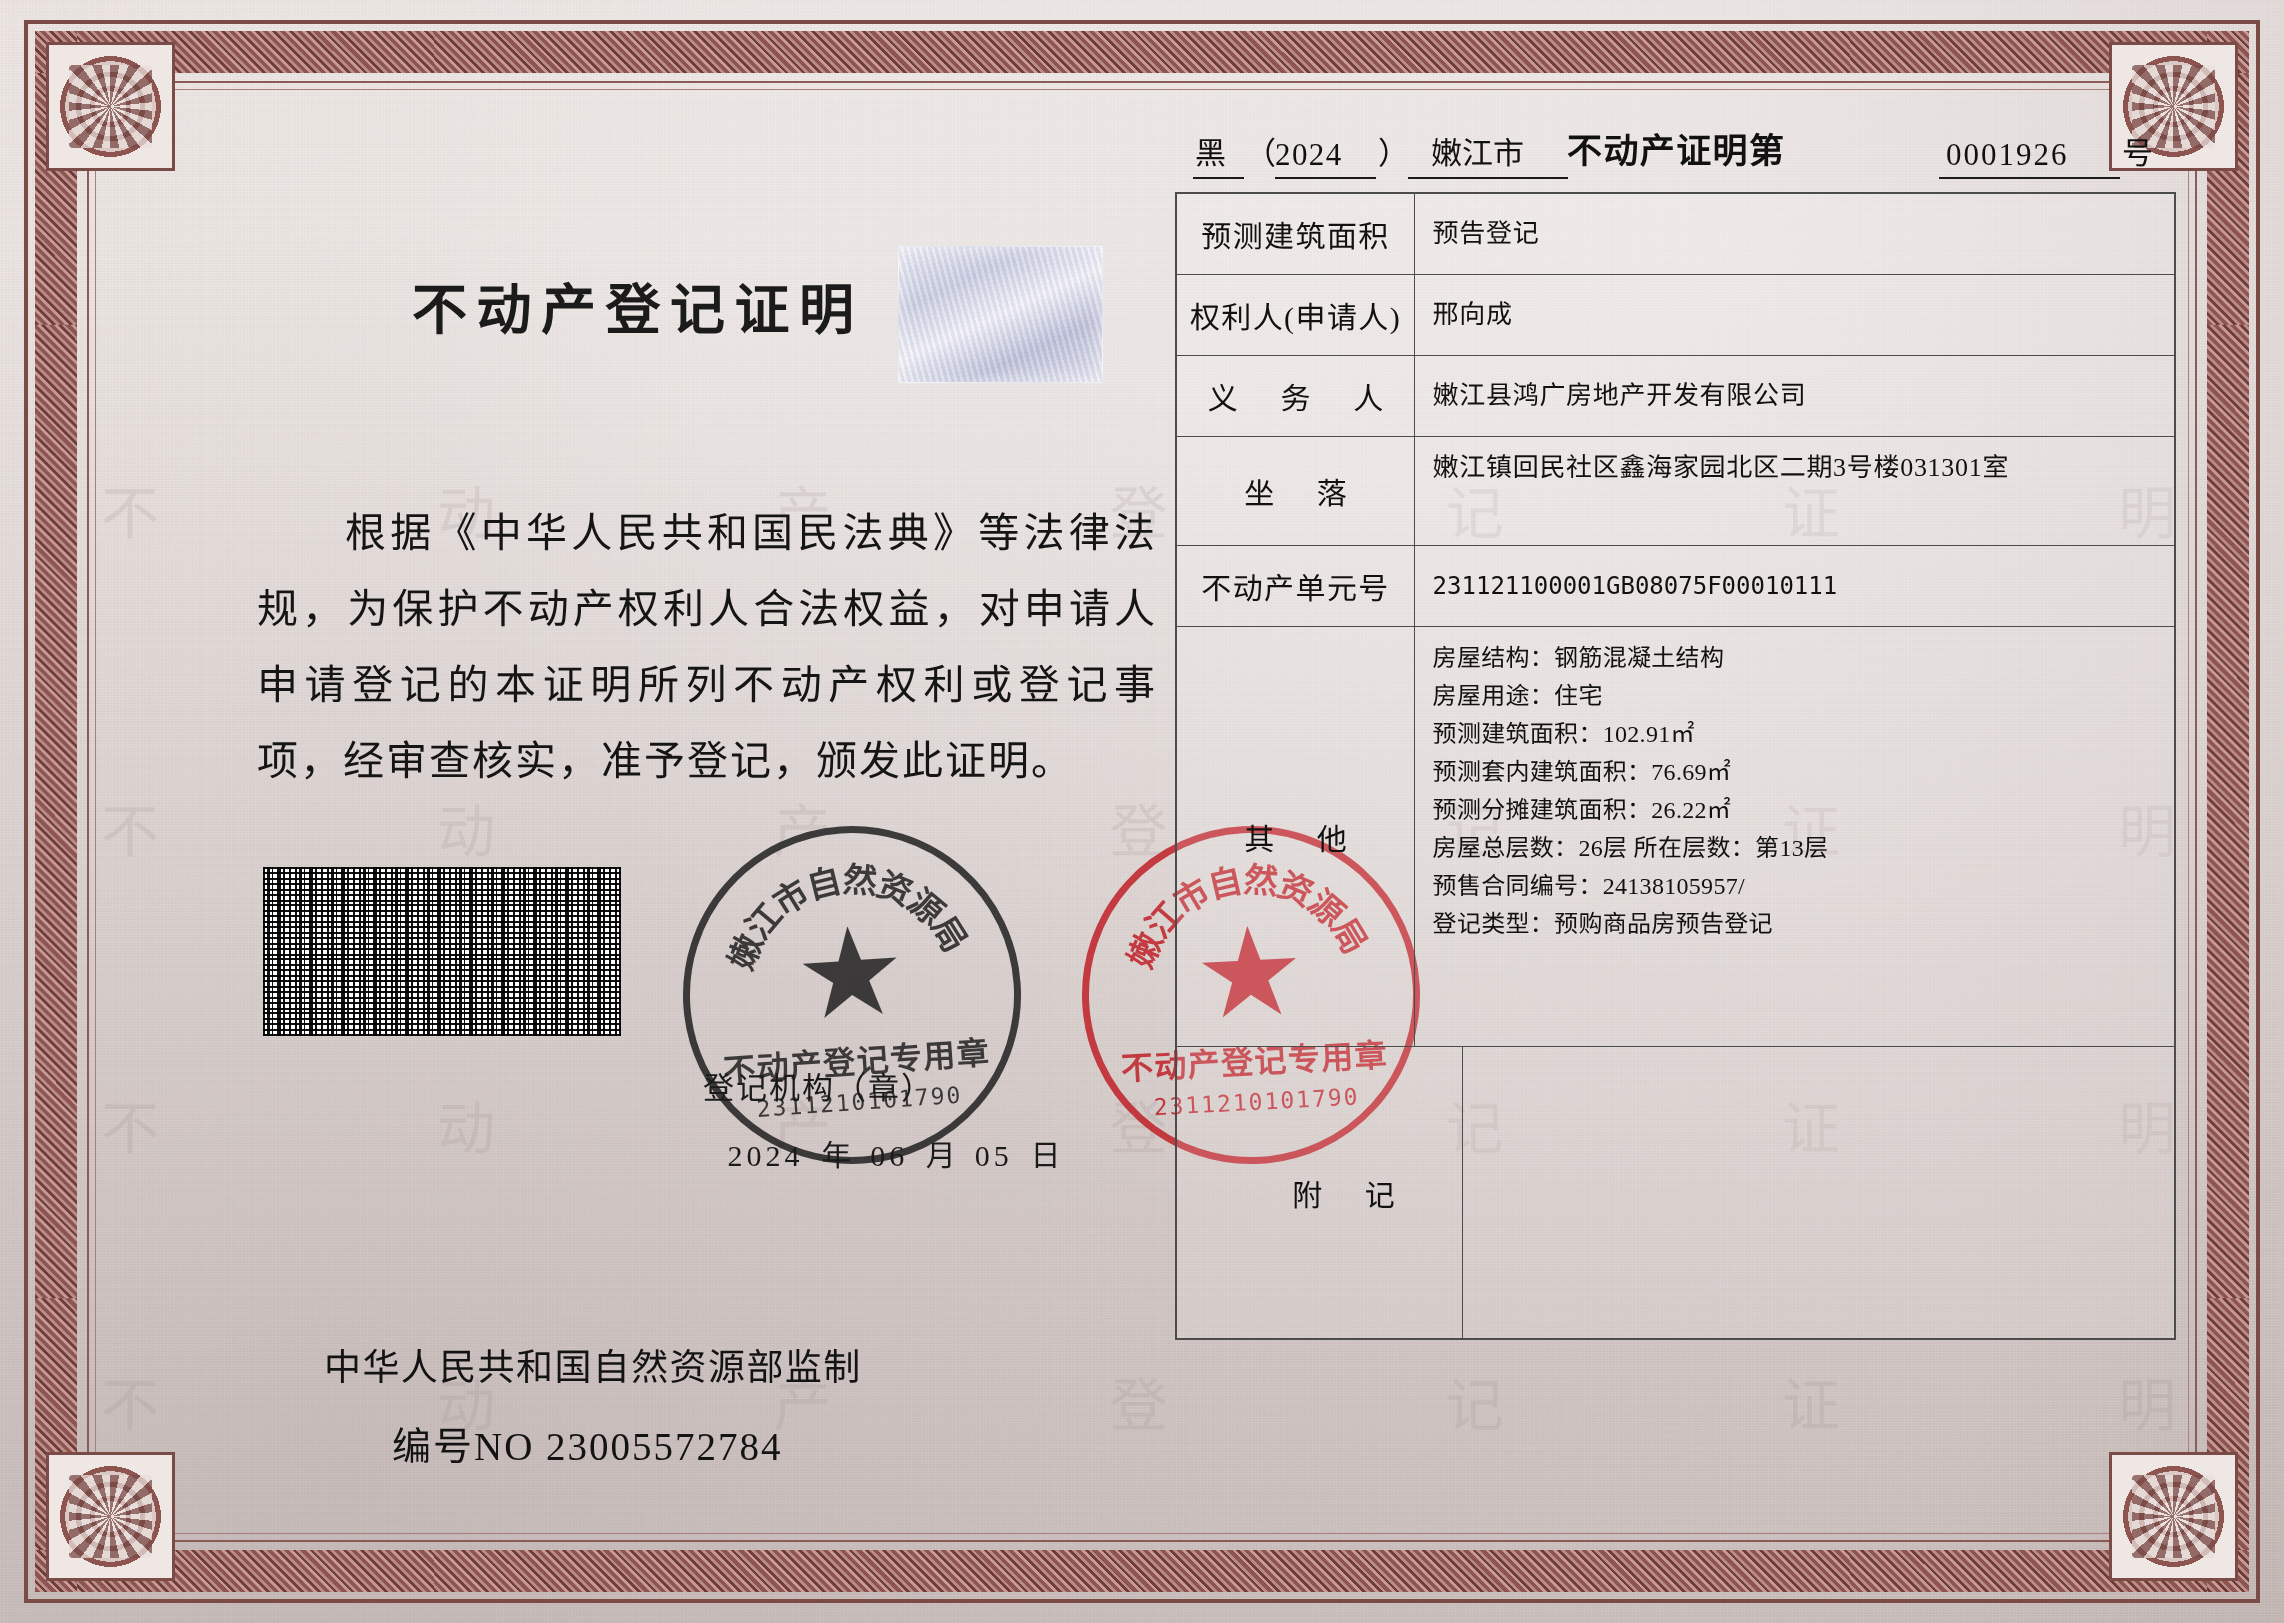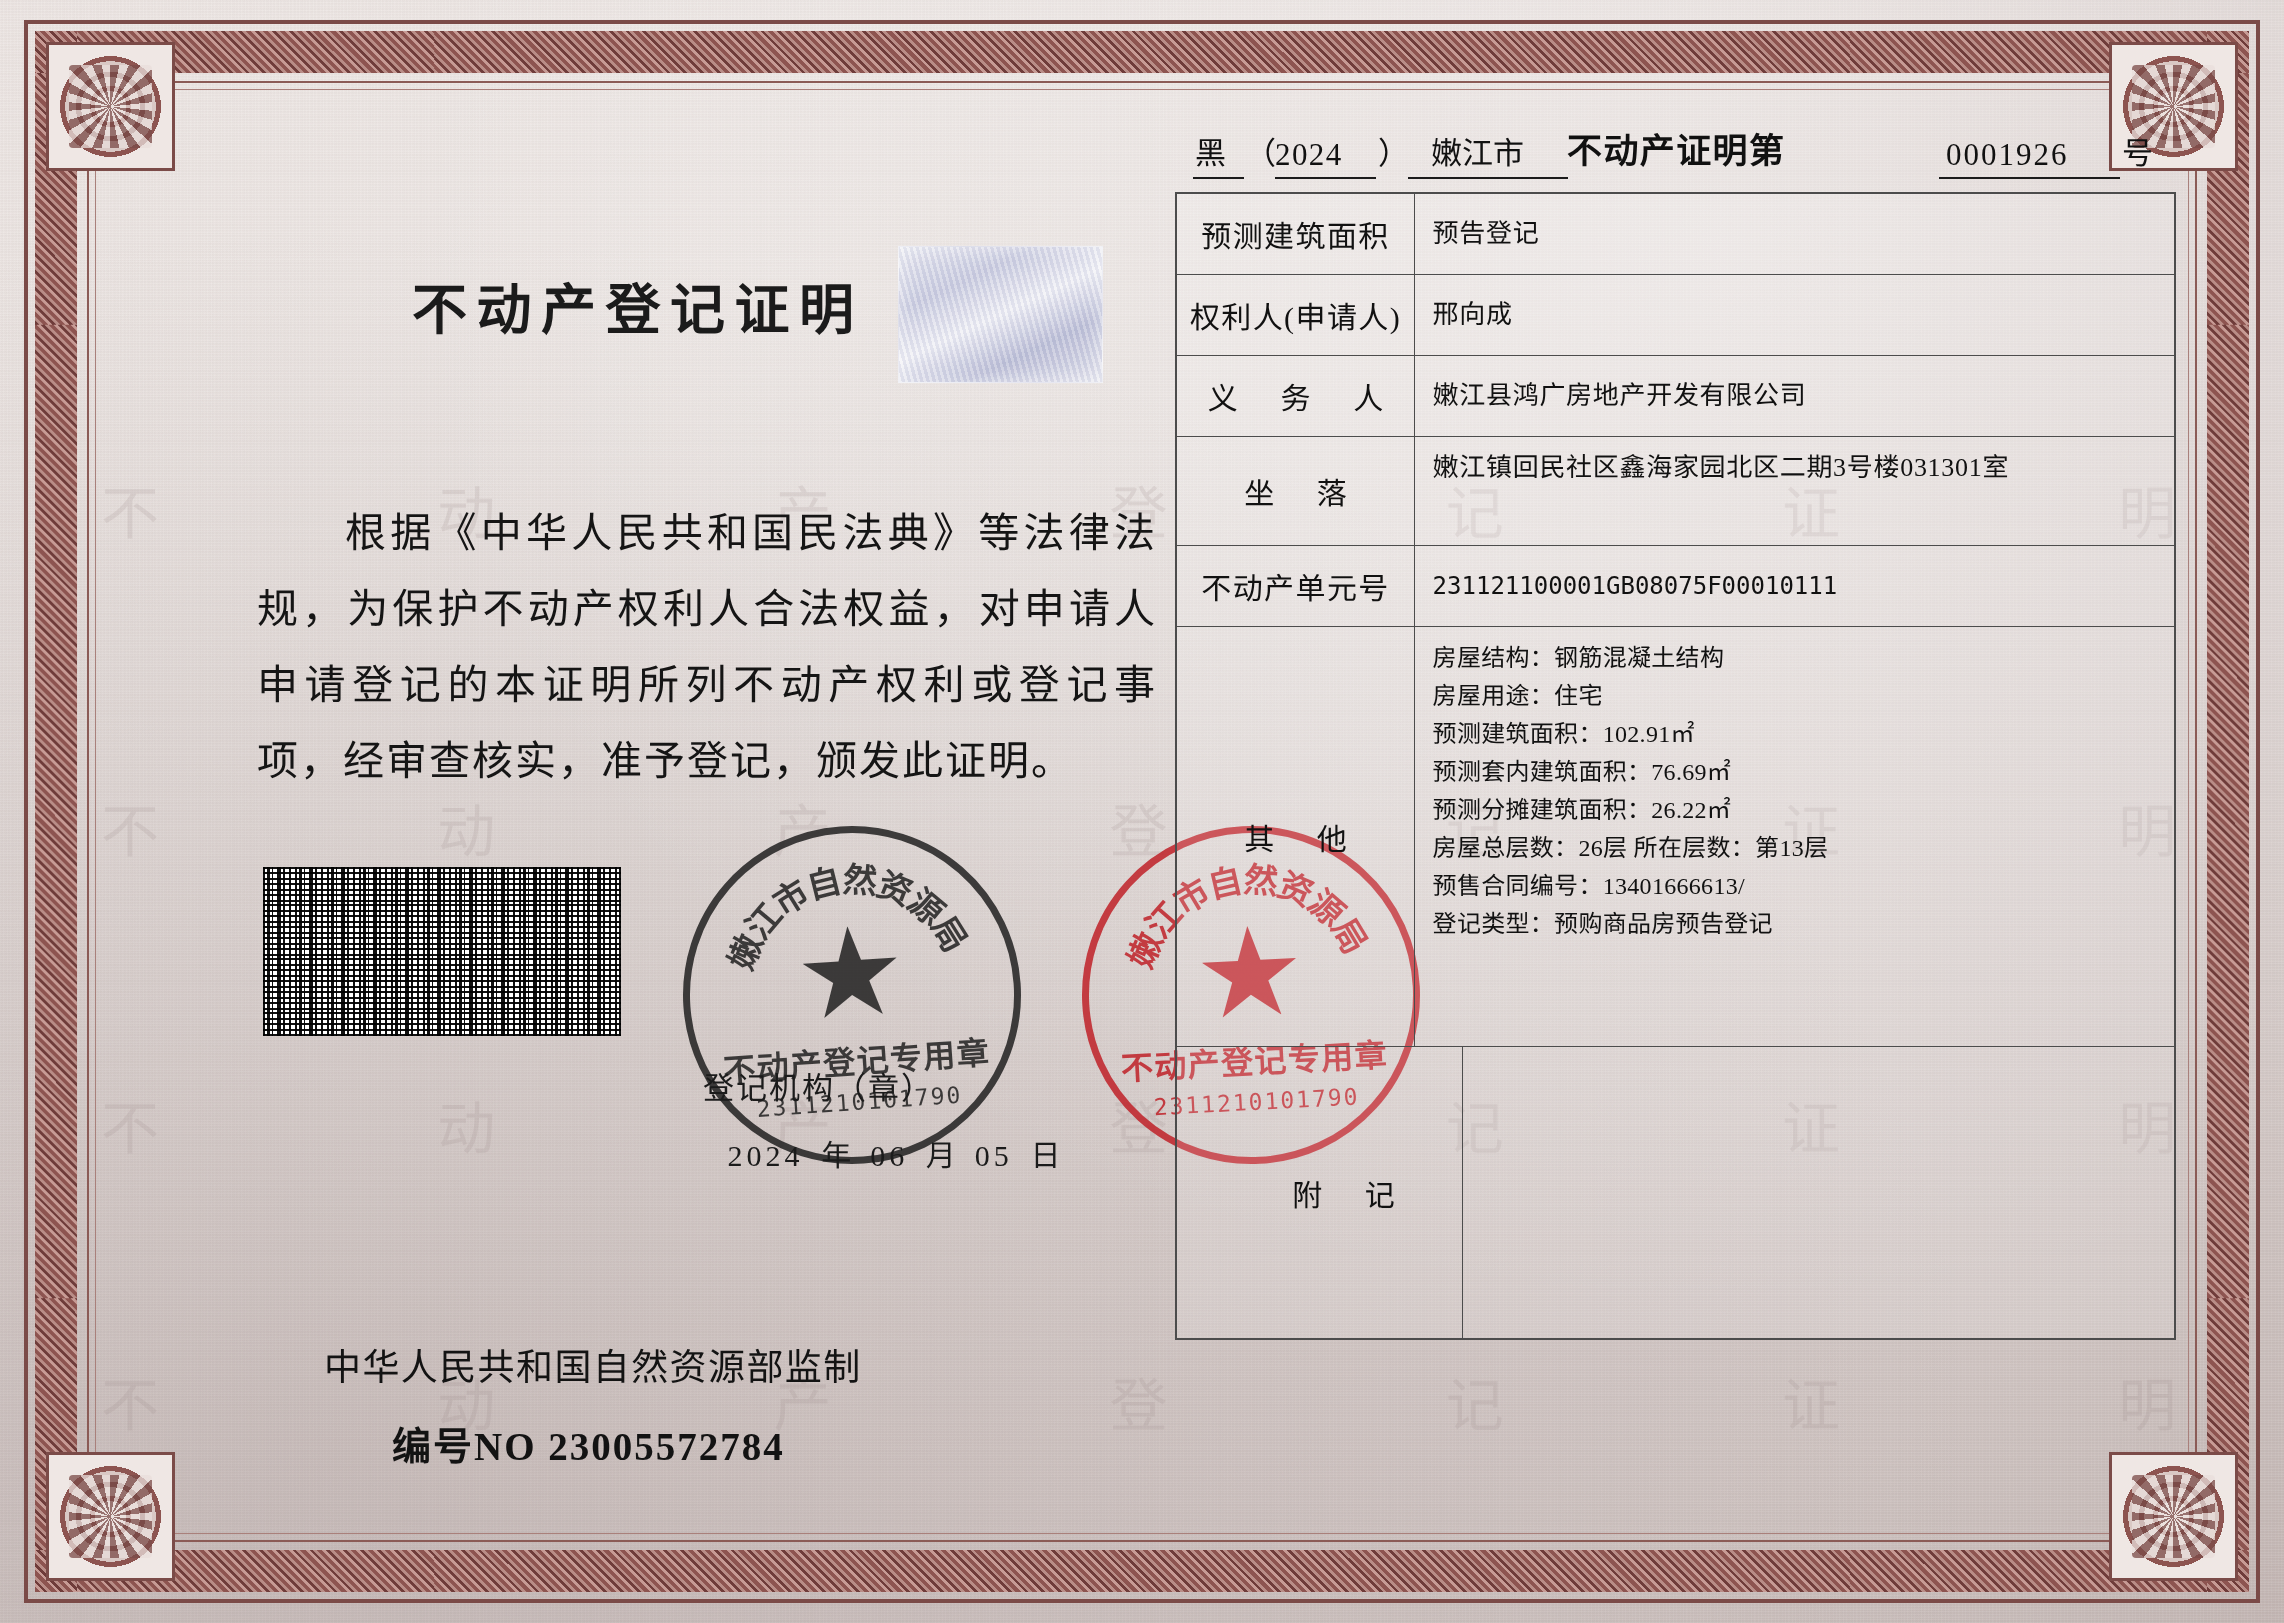--- a/index.html
+++ b/index.html
@@ -218,21 +218,20 @@
     white-space: nowrap;
   }
   .footer-line2 {
     position: absolute;
     left: 291px;
     top: 1319px;
     font-size: 39px;
     letter-spacing: 2px;
     color: #131313;
     white-space: nowrap;
-    font-weight: bold;
   }
 
   
   .seal {
     position: absolute;
     width: 338px;
     height: 338px;
     border-radius: 50%;
     box-sizing: border-box;
     display: block;
@@ -570,21 +569,21 @@
         <div class="row row-other">
           <div class="cell-label spaced vert-center-label">其 他</div>
           <div class="cell-value multi">
             <div class="other-list">
               <div>房屋结构：钢筋混凝土结构</div>
               <div>房屋用途：住宅</div>
               <div>预测建筑面积：102.91㎡</div>
               <div>预测套内建筑面积：76.69㎡</div>
               <div>预测分摊建筑面积：26.22㎡</div>
               <div>房屋总层数：26层 所在层数：第13层</div>
-              <div>预售合同编号：13401666613/</div>
+              <div>预售合同编号：24138105957/</div>
               <div>登记类型：预购商品房预告登记</div>
             </div>
           </div>
         </div>
 
         <div class="row row-append">
           <div class="cell-label spaced vert-center-label">附 记</div>
           <div class="cell-value"></div>
         </div>
 

